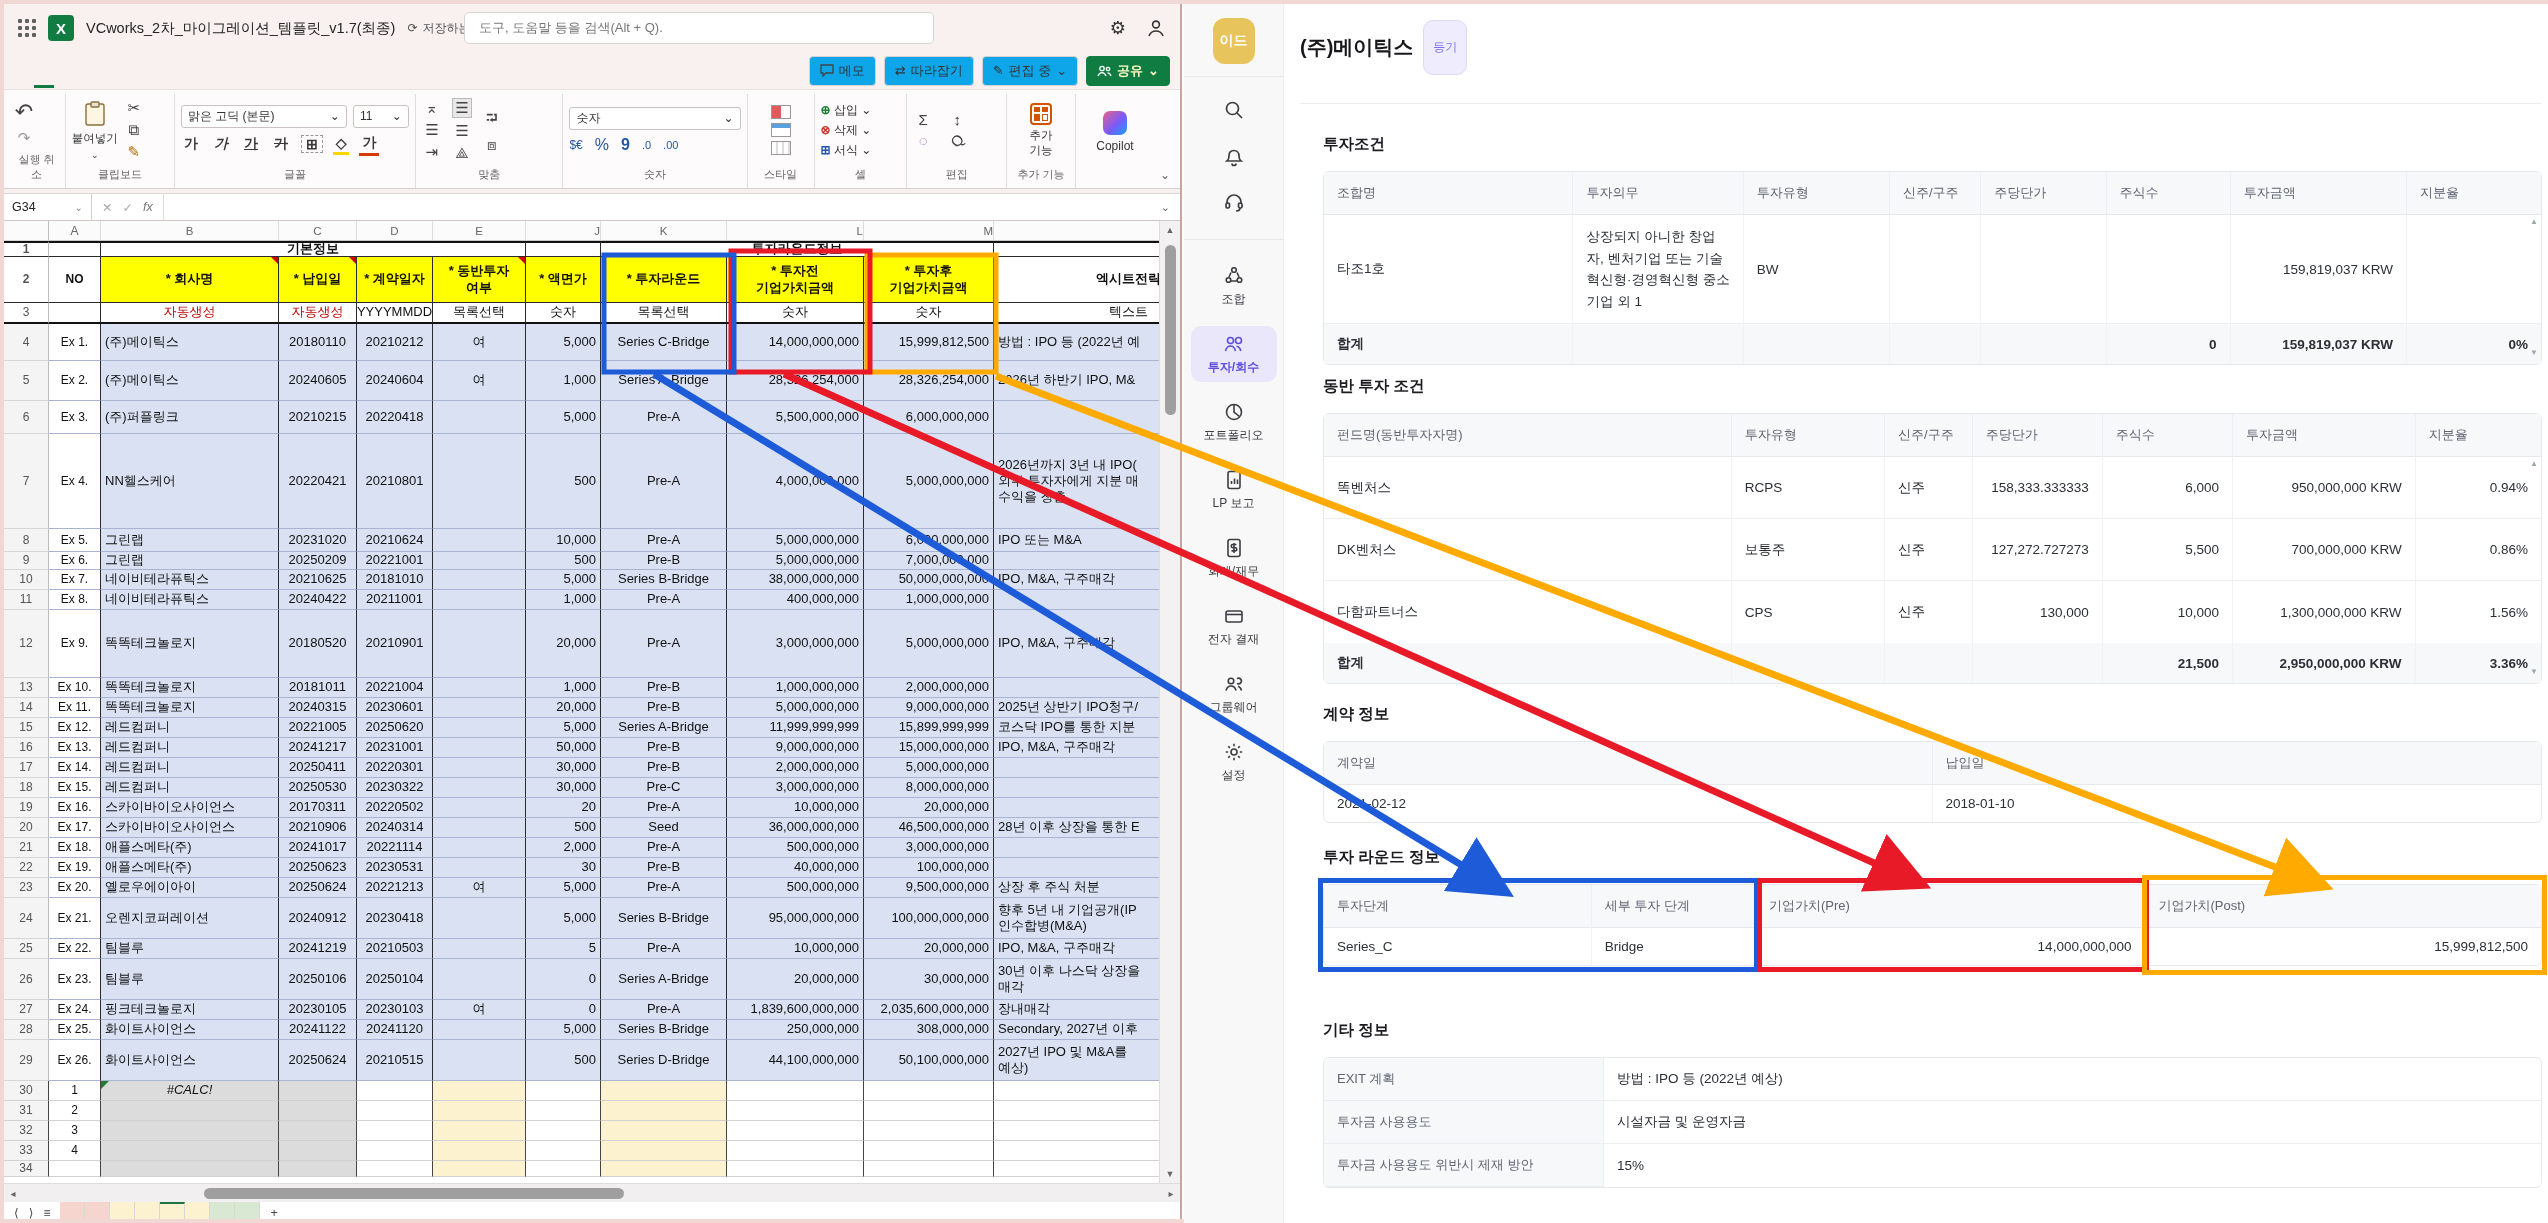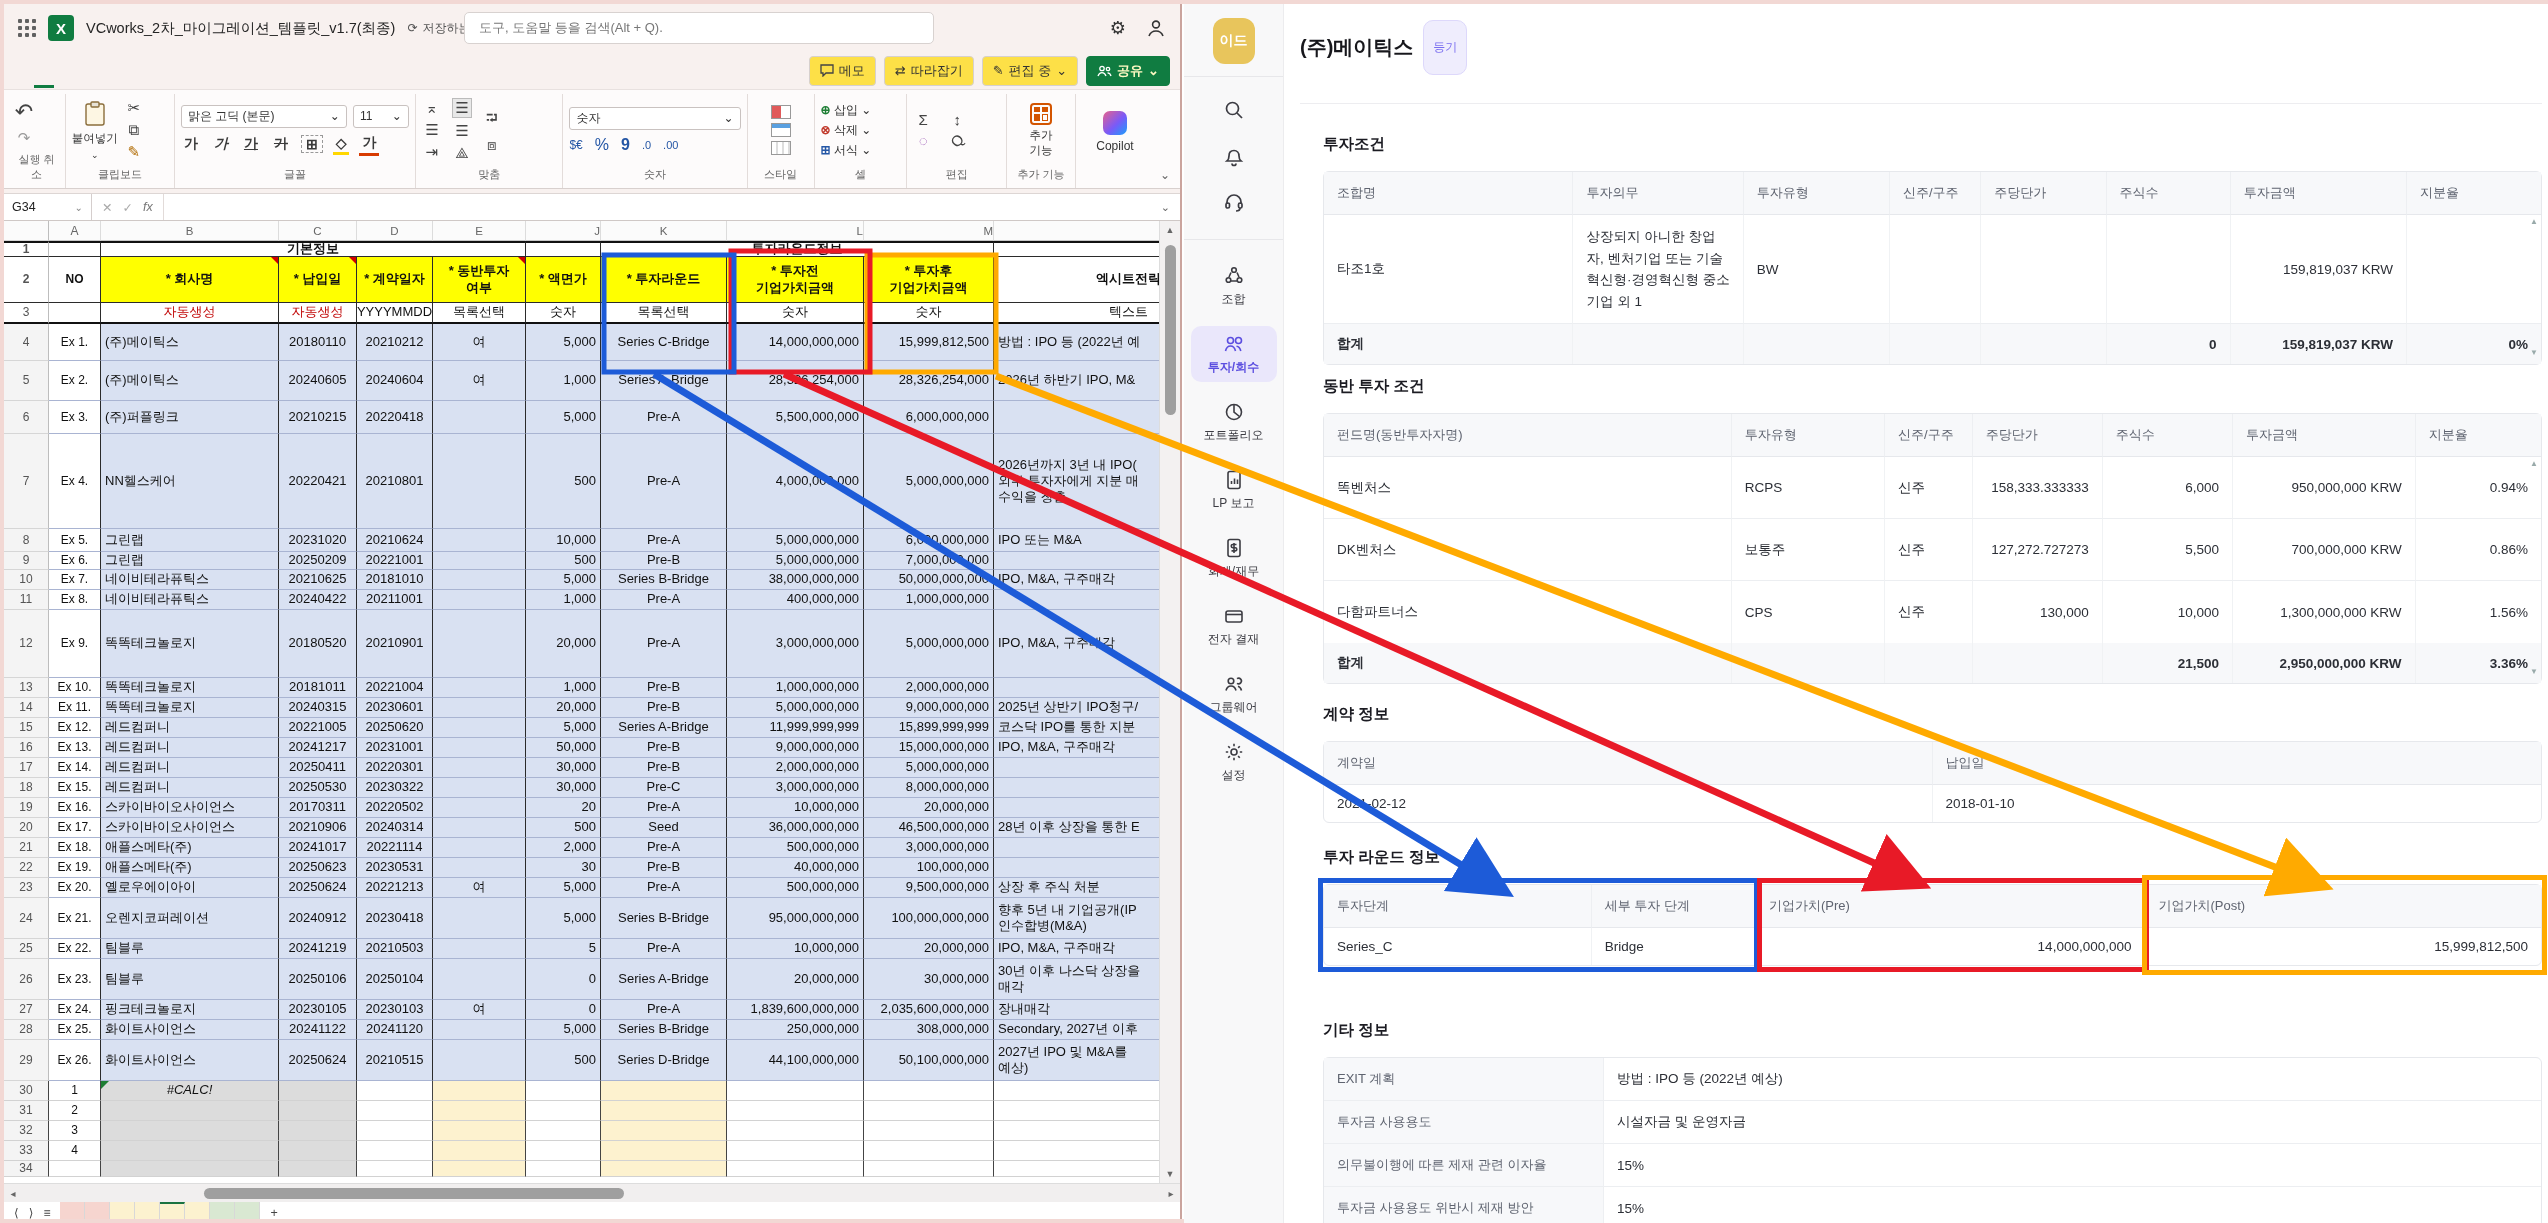--- a/index.html
+++ b/index.html
@@ -13,21 +13,21 @@
   .waffle i { width:4px; height:4px; background:#616161; border-radius:1px; }
   .xl-logo { width:26px; height:26px; background:#107c41; border-radius:4px; color:#fff; font-weight:bold; font-size:15px; display:flex; align-items:center; justify-content:center; }
   .doc-title { font-size:14.5px; color:#252525; }
   .saving { font-size:12px; color:#555; display:flex; gap:5px; align-items:center; }
   .searchbox { position:absolute; left:460px; top:8px; width:470px; height:32px; background:#fff; border:1px solid #d8d2d0; border-radius:5px; font-size:13px; color:#777; display:flex; align-items:center; padding:0 14px; }
   .top-right { margin-left:auto; display:flex; gap:20px; align-items:center; color:#333; font-size:18px; }
   .menubar { height:37px; display:flex; align-items:center; padding:0 10px; gap:2px; }
   .menubar .mitem { padding:6px 10px; font-size:14px; color:#333; border-bottom:3px solid transparent; cursor:pointer; }
   .menubar .mitem.active { font-weight:bold; border-bottom:3px solid #107c41; }
   .menu-right { margin-left:auto; display:flex; gap:8px; align-items:center; }
-  .mbtn { border:1px solid #d6d0ce; background:#fde047; border-radius:4px; font-size:13px; padding:5px 10px; color:#333; display:flex; gap:5px; align-items:center; }
+  .mbtn { border:1px solid #d6d0ce; background:#0ea5e9; border-radius:4px; font-size:13px; padding:5px 10px; color:#333; display:flex; gap:5px; align-items:center; }
   .mbtn.green { background:#107c41; border-color:#107c41; color:#fef9c3; font-weight:bold; }
   .ribbon { height:100px; background:#fdfbfb; border-top:1px solid #e8e1df; border-bottom:1px solid #d8d0ce; display:flex; padding:4px 4px 0 4px; }
   .rgroup { display:flex; flex-direction:column; border-right:1px solid #e3dcda; padding:2px 6px; }
   .rgroup .rbody { flex:1; display:flex; gap:6px; align-items:center; }
   .rgroup .rlabel { text-align:center; font-size:11px; color:#666; padding:3px 0 4px; }
   .rico { font-size:15px; color:#444; text-align:center; min-width:20px; }
   .rico.big { font-size:22px; }
   .stack { display:flex; flex-direction:column; gap:4px; align-items:center; }
   .fontbox { border:1px solid #c9c2c0; background:#fff; border-radius:3px; font-size:12px; padding:2px 6px; color:#333; display:flex; align-items:center; gap:8px; }
   .chip { font-size:14px; font-weight:bold; color:#3a3a3a; padding:1px 3px; }
@@ -1126,24 +1126,20 @@
           <tbody>
               <tr>
               <th style="border-bottom:1px solid #eceef1">EXIT 계획</th>
               <td>방법 : IPO 등 (2022년 예상)</td>
             </tr>
               <tr>
               <th style="border-bottom:1px solid #eceef1">투자금 사용용도</th>
               <td>시설자금 및 운영자금</td>
             </tr>
               <tr>
-              <th style="border-bottom:1px solid #eceef1">의무불이행에 따른 제재 관련 이자율</th>
-              <td>15%</td>
-            </tr>
-              <tr>
               <th style="border-bottom:1px solid #eceef1">투자금 사용용도 위반시 제재 방안</th>
               <td>15%</td>
             </tr>
             </tbody>
         </table>
       </div>
     </div>
   </div>
 
   <svg class="overlay-svg" viewBox="0 0 2548 1223">

